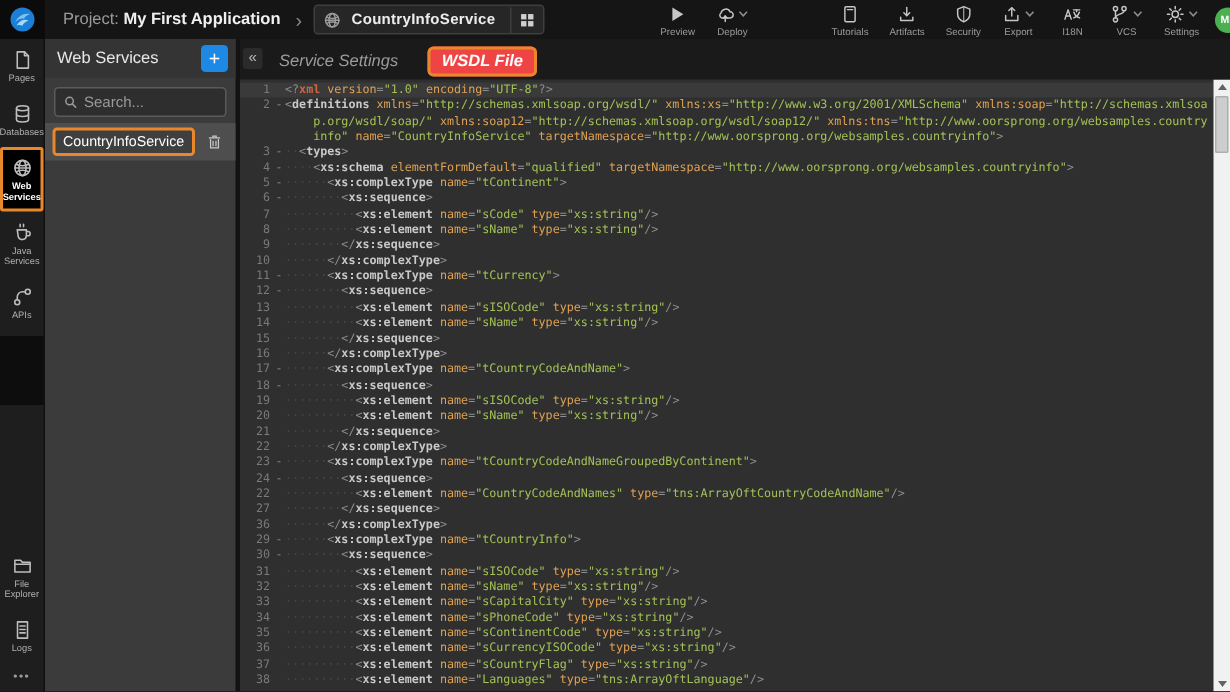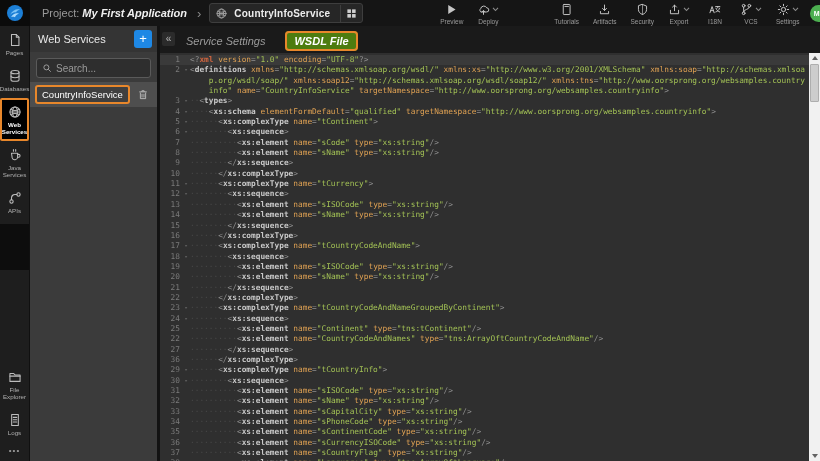--- a/index.html
+++ b/index.html
@@ -4,21 +4,21 @@
 <style>
   * { margin:0; padding:0; box-sizing:border-box; }
   html,body { width:820px; height:461px; background:#000; overflow:hidden; }
   body { font-family:"Liberation Sans", sans-serif; -webkit-font-smoothing:antialiased; }
   .app { width:820px; height:461px; display:flex; flex-direction:column; background:#1d1d1d; }
 
   
   .topbar { height:26px; background:#151515; display:flex; align-items:center; flex:none; }
   .logo { width:30px; height:26px; background:#0b0b0b; display:flex; align-items:center; justify-content:center; flex:none; cursor:pointer; }
   .proj { margin-left:12px; font-size:11px; color:#9a9a9a; white-space:nowrap; }
-  .proj b { color:#f0f0f0; font-weight:600; margin-left:3px;font-style:italic; }
+  .proj b { color:#f0f0f0; font-weight:600; margin-left:3px; }
   .crumb { color:#8a8a8a; font-size:13px; margin:0 8px 0 10px; }
   .chip { height:20px; background:#262626; border:1px solid #3e3e3e; border-radius:3px; display:flex; align-items:center; padding:0 0 0 5px; cursor:pointer; }
   .chip-ic { display:flex; color:#9c9c9c; margin-right:6px; }
   .chip-tx { font-size:10px; font-weight:bold; color:#ededed; padding-right:10px; letter-spacing:.2px; }
   .chip-grid { display:flex; color:#cfcfcf; border-left:1px solid #3e3e3e; padding:3px 5px; }
   .acts { display:flex; align-items:flex-start; }
   #actsL { margin-left:70px; }
   .act { display:flex; flex-direction:column; align-items:center; margin:2px 7px 0; cursor:pointer; min-width:22px; }
   .act-ic { display:flex; align-items:center; color:#c6c6c6; height:13px; }
   .act-lb { font-size:6.5px; color:#9b9b9b; margin-top:2px; white-space:nowrap; }
@@ -55,21 +55,21 @@
   .p-item { height:25px; background:#4e4e4e; display:flex; align-items:center; padding:0 8px 0 5px; cursor:pointer; }
   .p-item-box { border:2px solid #e8872b; border-radius:3px; background:#3f3f3f; color:#fff; font-size:9.5px; padding:2px 5px; white-space:nowrap; }
   .p-trash { display:flex; color:#c9c9c9; margin-left:auto; cursor:pointer; }
 
   
   .editor { flex:1; display:flex; flex-direction:column; min-width:0; }
   .tabbar { height:27px; background:#1a1a1a; display:flex; align-items:center; flex:none; position:relative; }
   .collapse { position:absolute; left:2px; top:6px; width:13px; height:14px; background:#2b2b2b; color:#b9b9b9; font-size:10px; line-height:13px; text-align:center; border-radius:2px; cursor:pointer; }
   .tab { font-size:11px; color:#9b9b9b; cursor:pointer; margin-left:26px;font-style:italic; }
   .tab.active { color:#fff; font-weight:bold; margin-left:20px; }
-  .tab.annotated { border:2px solid #e8872b; border-radius:4px; padding:2px 7px; background:#4d7c0f; }
+  .tab.annotated { border:2px solid #e8872b; border-radius:4px; padding:2px 7px; background:#ef4444; }
 
   .codewrap { flex:1; position:relative; background:#2f2f2f; overflow:hidden; font-family:"DejaVu Sans Mono", monospace; }
   #code { position:absolute; left:0; right:11px; top:0; bottom:0; padding-top:2px; overflow:hidden; }
   .line { display:flex; font-size:7.8px; line-height:10.35px; }
   .line.active { background:#3a3a3a; }
   .gut { width:22px; flex:none; text-align:right; color:#7a7a7a; padding-right:2px; }
   .fold { width:8px; flex:none; color:#8a8a8a; text-align:center; cursor:pointer; }
   .txt { flex:1; white-space:pre-wrap; word-break:break-all; color:#bdbdbd; padding-left:4ch; text-indent:-4ch; min-width:0; }
   .txt i { font-style:normal; }
   .tg { color:#c9c9c9; font-weight:bold; }
@@ -486,25 +486,20 @@
               <span class="gut" data-name="line-number">23</span>
               <span class="fold" data-name="fold-marker">-</span>
               <span class="txt"><i class="ws">······</i><i class="pu">&lt;</i><i class="tg">xs:complexType</i> <i class="at">name</i><i class="pu">=</i><i class="st">"tCountryCodeAndNameGroupedByContinent"</i><i class="pu">&gt;</i></span>
             </div>
             <div class="line" data-name="code-line">
               <span class="gut" data-name="line-number">24</span>
               <span class="fold" data-name="fold-marker">-</span>
               <span class="txt"><i class="ws">········</i><i class="pu">&lt;</i><i class="tg">xs:sequence</i><i class="pu">&gt;</i></span>
             </div>
             <div class="line" data-name="code-line">
-              <span class="gut" data-name="line-number">25</span>
-              <span class="fold" data-name="fold-marker"></span>
-              <span class="txt"><i class="ws">··········</i><i class="pu">&lt;</i><i class="tg">xs:element</i> <i class="at">name</i><i class="pu">=</i><i class="st">"Continent"</i> <i class="at">type</i><i class="pu">=</i><i class="st">"tns:tContinent"</i><i class="pu">/&gt;</i></span>
-            </div>
-            <div class="line" data-name="code-line">
               <span class="gut" data-name="line-number">22</span>
               <span class="fold" data-name="fold-marker"></span>
               <span class="txt"><i class="ws">··········</i><i class="pu">&lt;</i><i class="tg">xs:element</i> <i class="at">name</i><i class="pu">=</i><i class="st">"CountryCodeAndNames"</i> <i class="at">type</i><i class="pu">=</i><i class="st">"tns:ArrayOftCountryCodeAndName"</i><i class="pu">/&gt;</i></span>
             </div>
             <div class="line" data-name="code-line">
               <span class="gut" data-name="line-number">27</span>
               <span class="fold" data-name="fold-marker"></span>
               <span class="txt"><i class="ws">········</i><i class="pu">&lt;/</i><i class="tg">xs:sequence</i><i class="pu">&gt;</i></span>
             </div>
             <div class="line" data-name="code-line">

